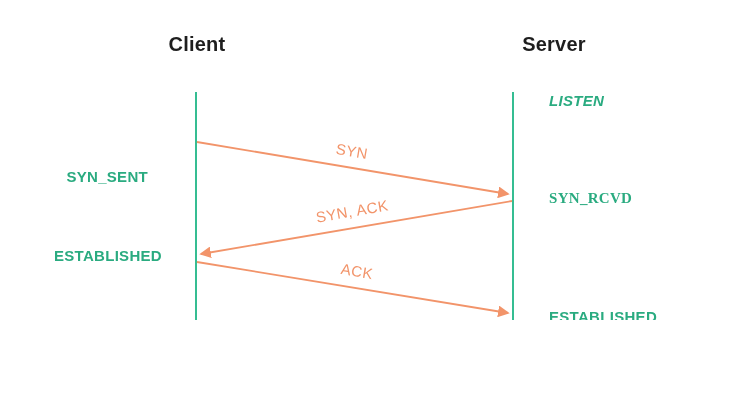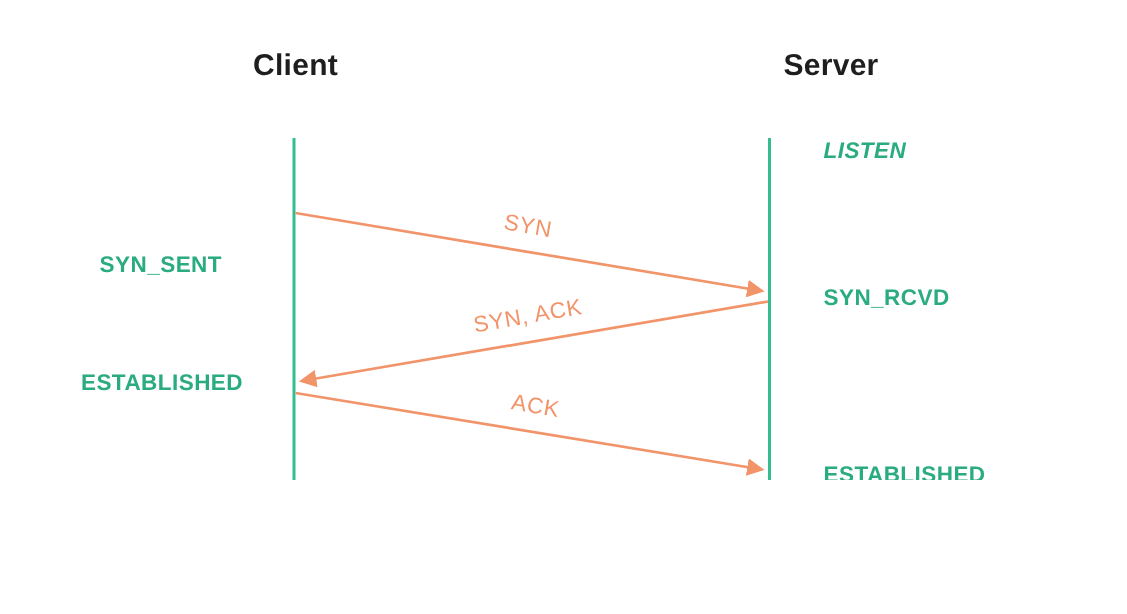--- a/index.html
+++ b/index.html
@@ -77,20 +77,20 @@
     </g>
   </svg>
 
   <div class="actor-title" style="left:197px; top:33px;">Client</div>
   <div class="actor-title" style="left:515px; top:33px;margin-left:39px;">Server</div>
 
   <div class="state-label right-align" style="left:148px; top:135px;margin-top:33px;">SYN_SENT</div>
   <div class="state-label right-align" style="left:162px; top:247px;">ESTABLISHED</div>
 
   <div class="state-label" style="left:549px; top:92px;font-style:italic;">LISTEN</div>
-  <div class="state-label" style="left:549px; top:190px;">SYN_RCVD</div>
+  <div class="state-label" style="left:549px; top:190px;font-family:Liberation Serif, serif;">SYN_RCVD</div>
   <div class="state-label" style="left:549px; top:308px;">ESTABLISHED</div>
 
   <div class="msg-label tilt-down" style="left:352px; top:151px;">SYN</div>
   <div class="msg-label tilt-up" style="left:352px; top:211px;">SYN, ACK</div>
   <div class="msg-label tilt-down" style="left:357px; top:271px;">ACK</div>
 
 </div>
 
 </body></html>

